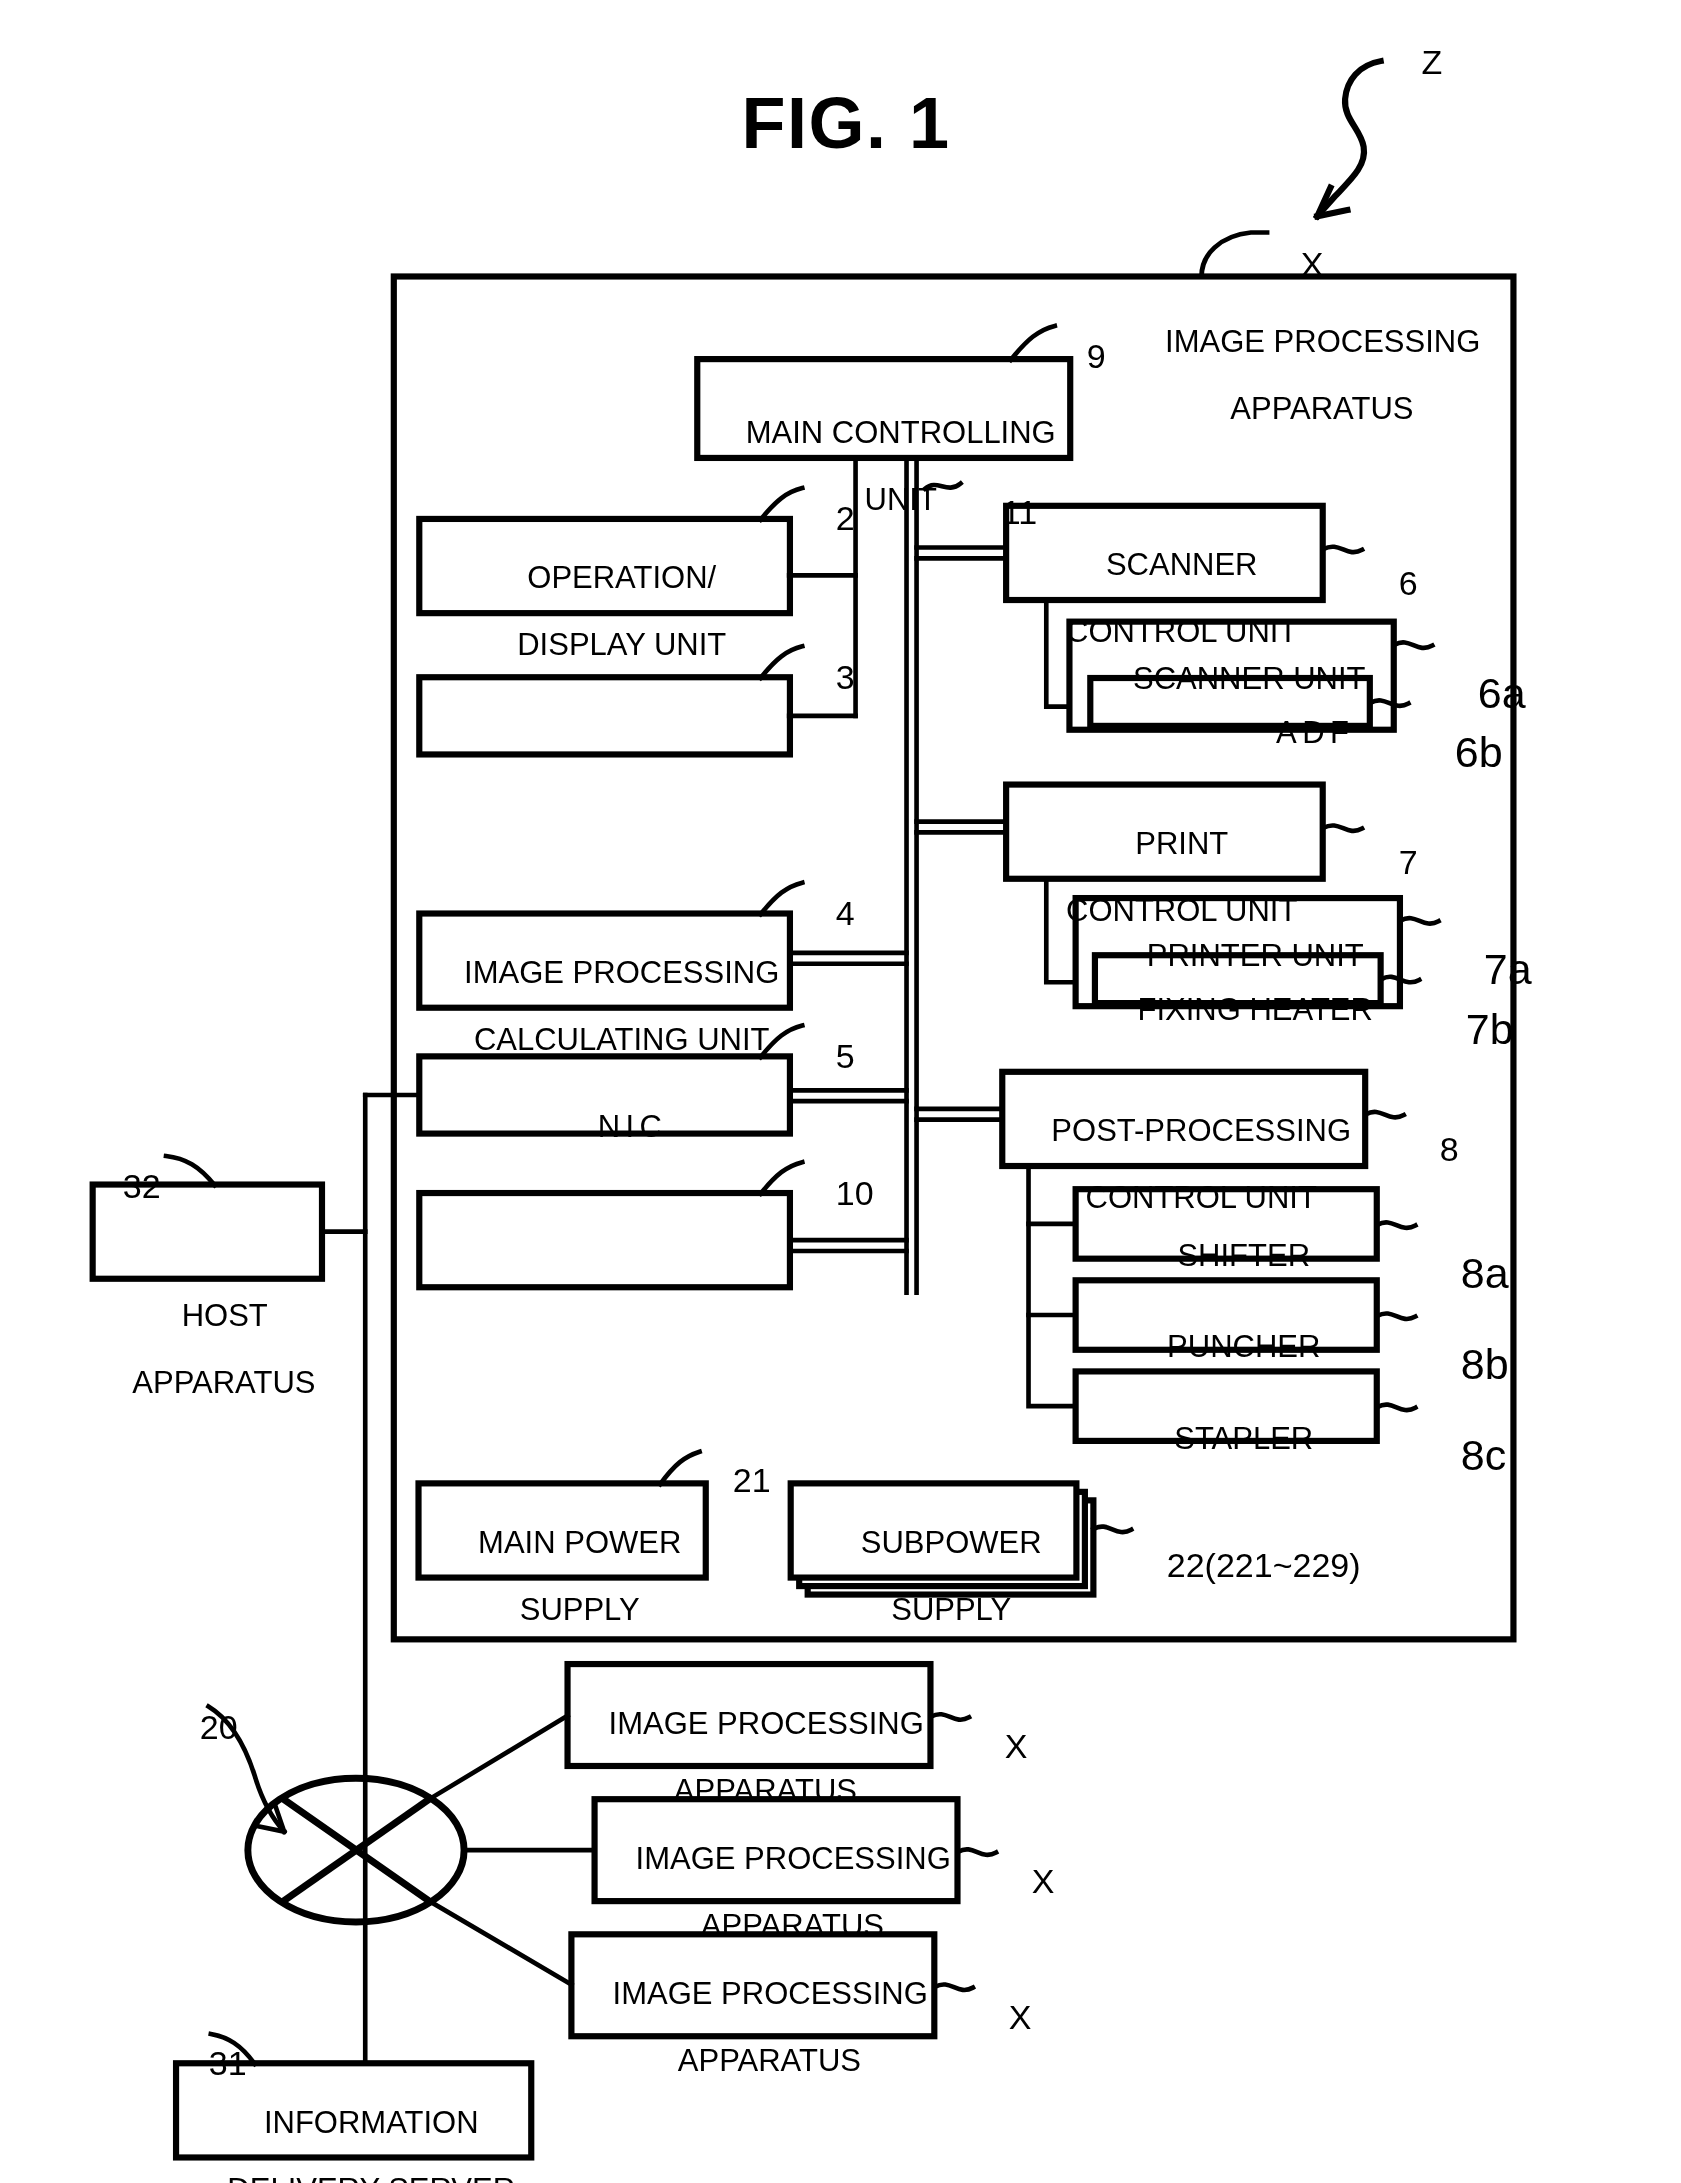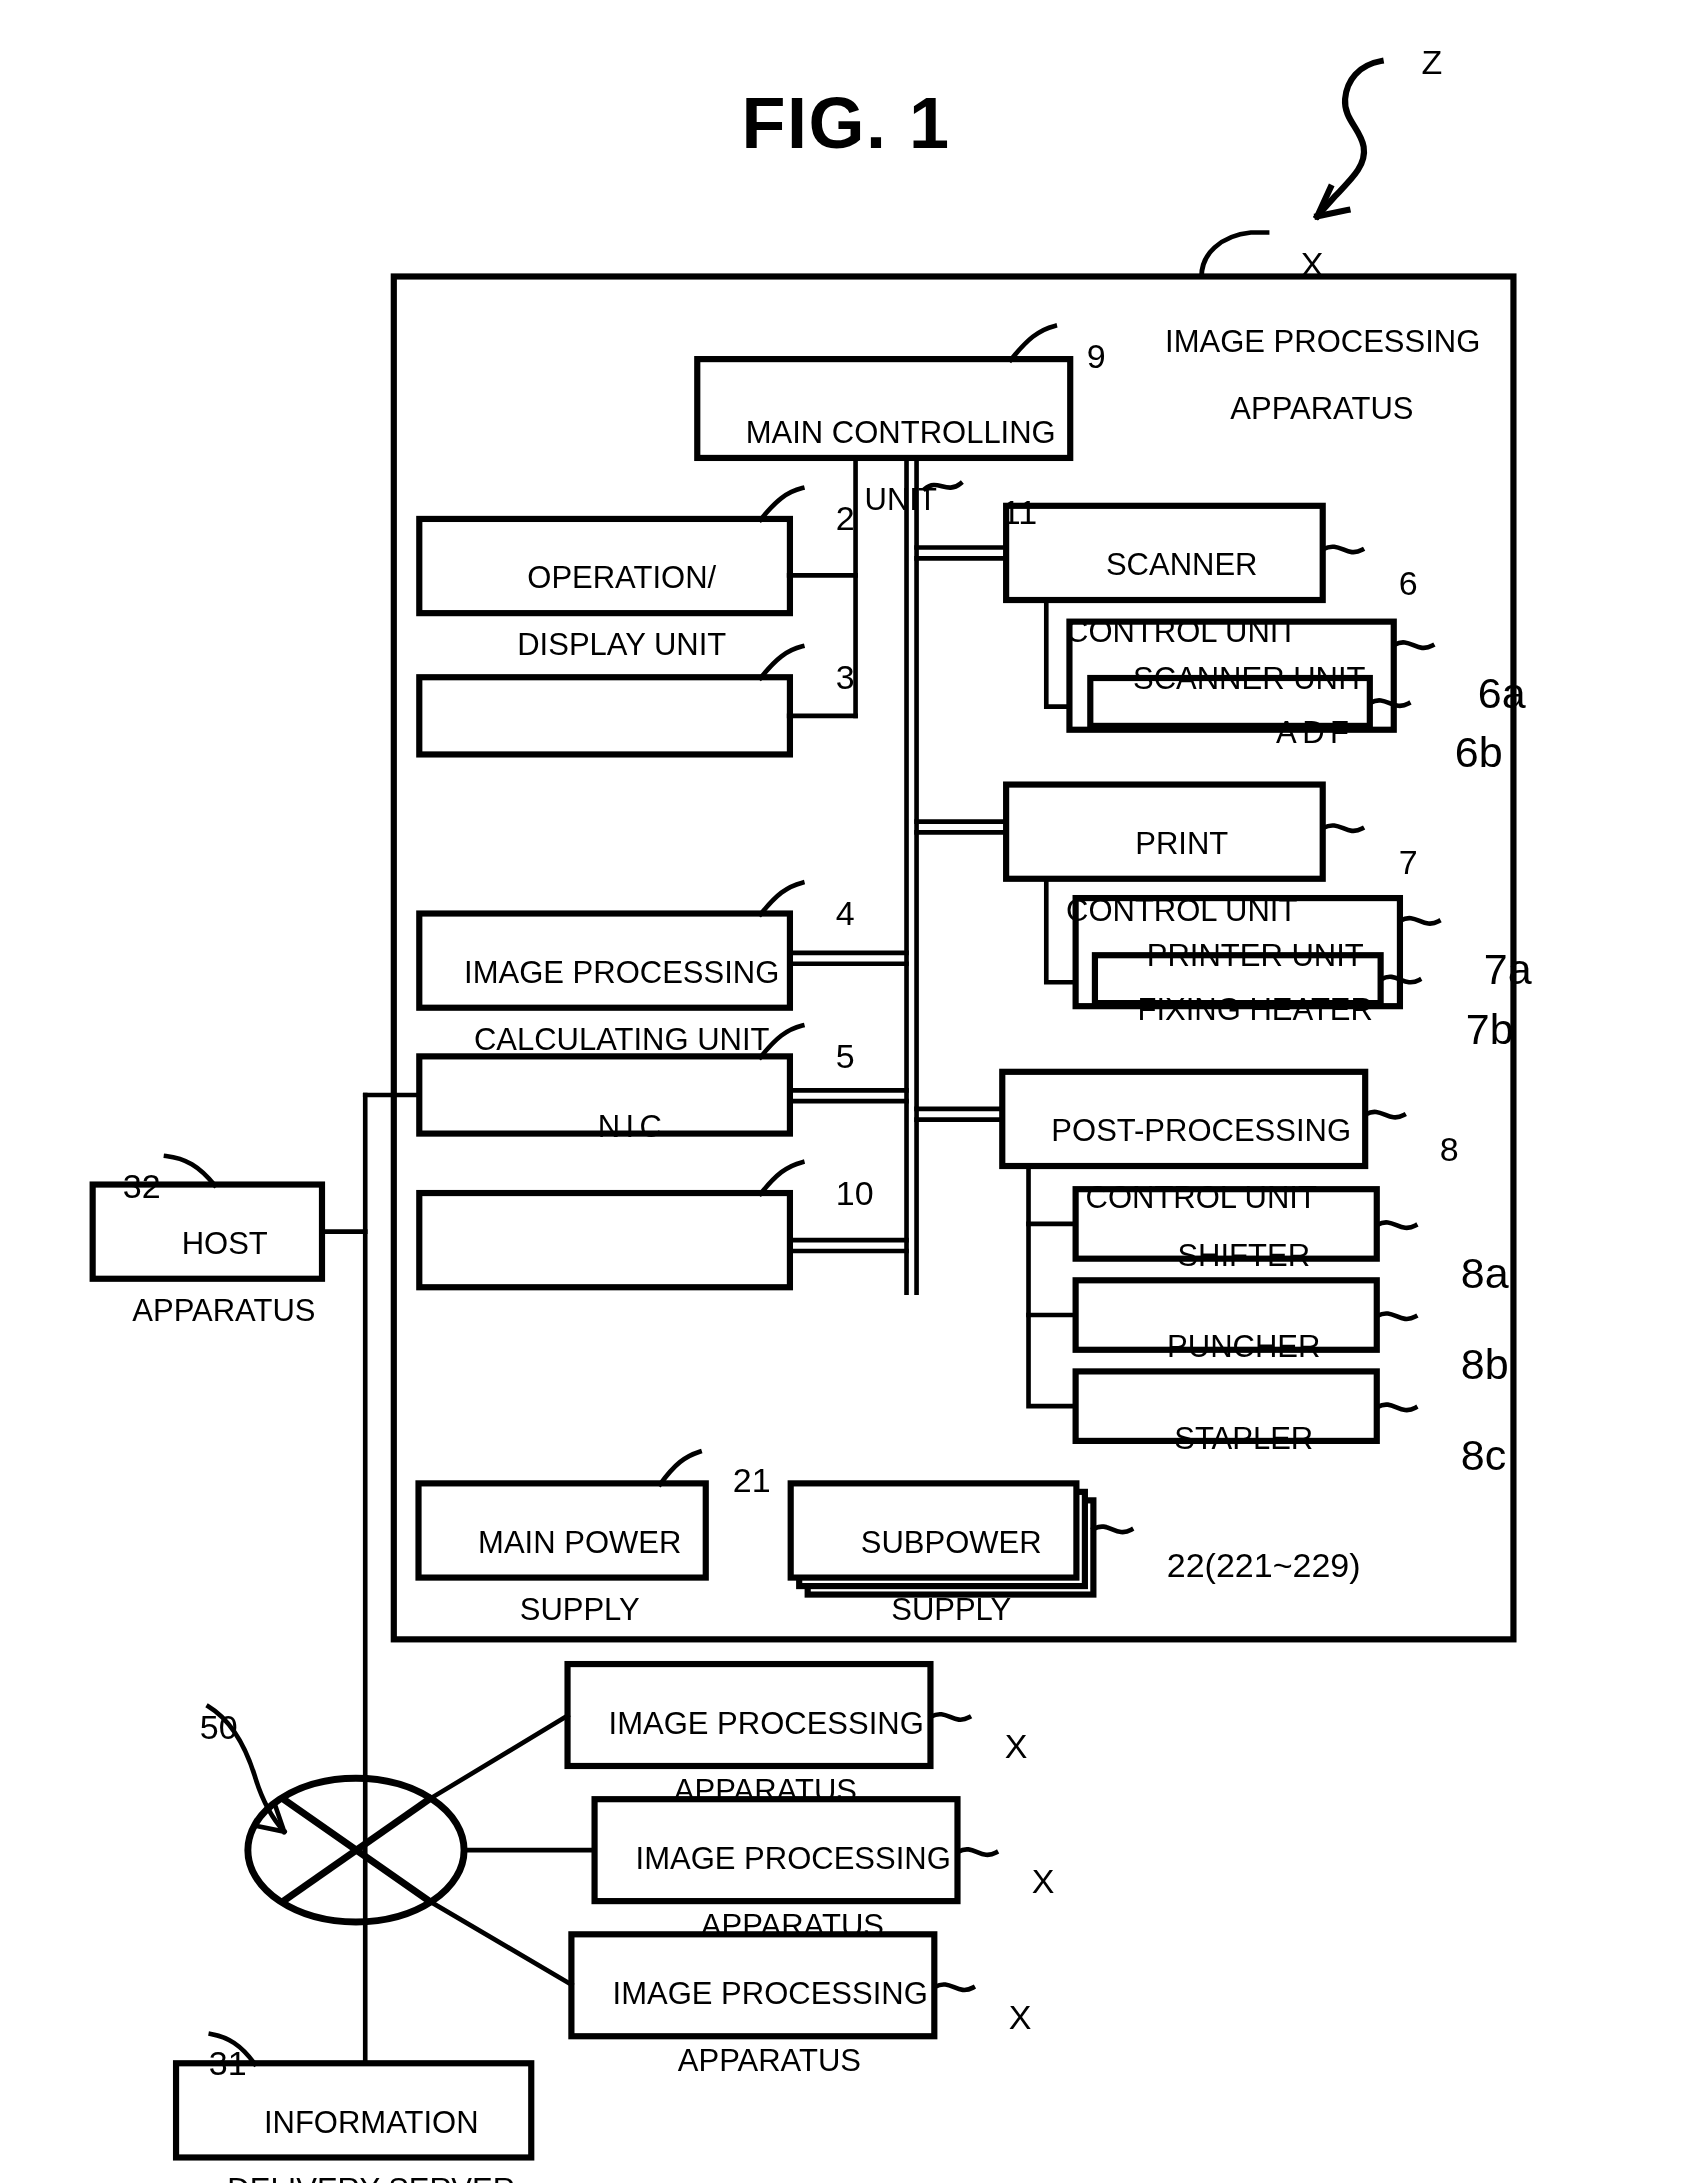--- a/index.html
+++ b/index.html
@@ -318,30 +318,30 @@
   </div>
 
   <div class="lbl boxtext" style="left:791px; top:1493px; width:286px;">
     <span>SUBPOWER</span><br>
     <span>SUPPLY</span>
   </div>
   <div class="lbl ref" style="left:1129px; top:1510px; width:247px; text-align:left;">
     <span>22(221~229)</span>
   </div>
 
-  <div class="lbl boxtext" style="left:88px; top:1194px; width:239px;">
+  <div class="lbl boxtext" style="left:88px; top:1266px; width:239px;">
     <span>HOST</span><br>
     <span>APPARATUS</span>
   </div>
   <div class="lbl ref" style="left:85px; top:1131px; width:70px; text-align:left;">
     <span>32</span>
   </div>
 
   <div class="lbl ref" style="left:162px; top:1672px; width:70px; text-align:left;">
-    <span>50</span>
+    <span>20</span>
   </div>
 
   <div class="lbl boxtext" style="left:566px; top:1674px; width:366px;">
     <span>IMAGE PROCESSING</span><br>
     <span>APPARATUS</span>
   </div>
   <div class="lbl ref" style="left:967px; top:1691px; width:46px; text-align:left;">
     <span>X</span>
   </div>
 

